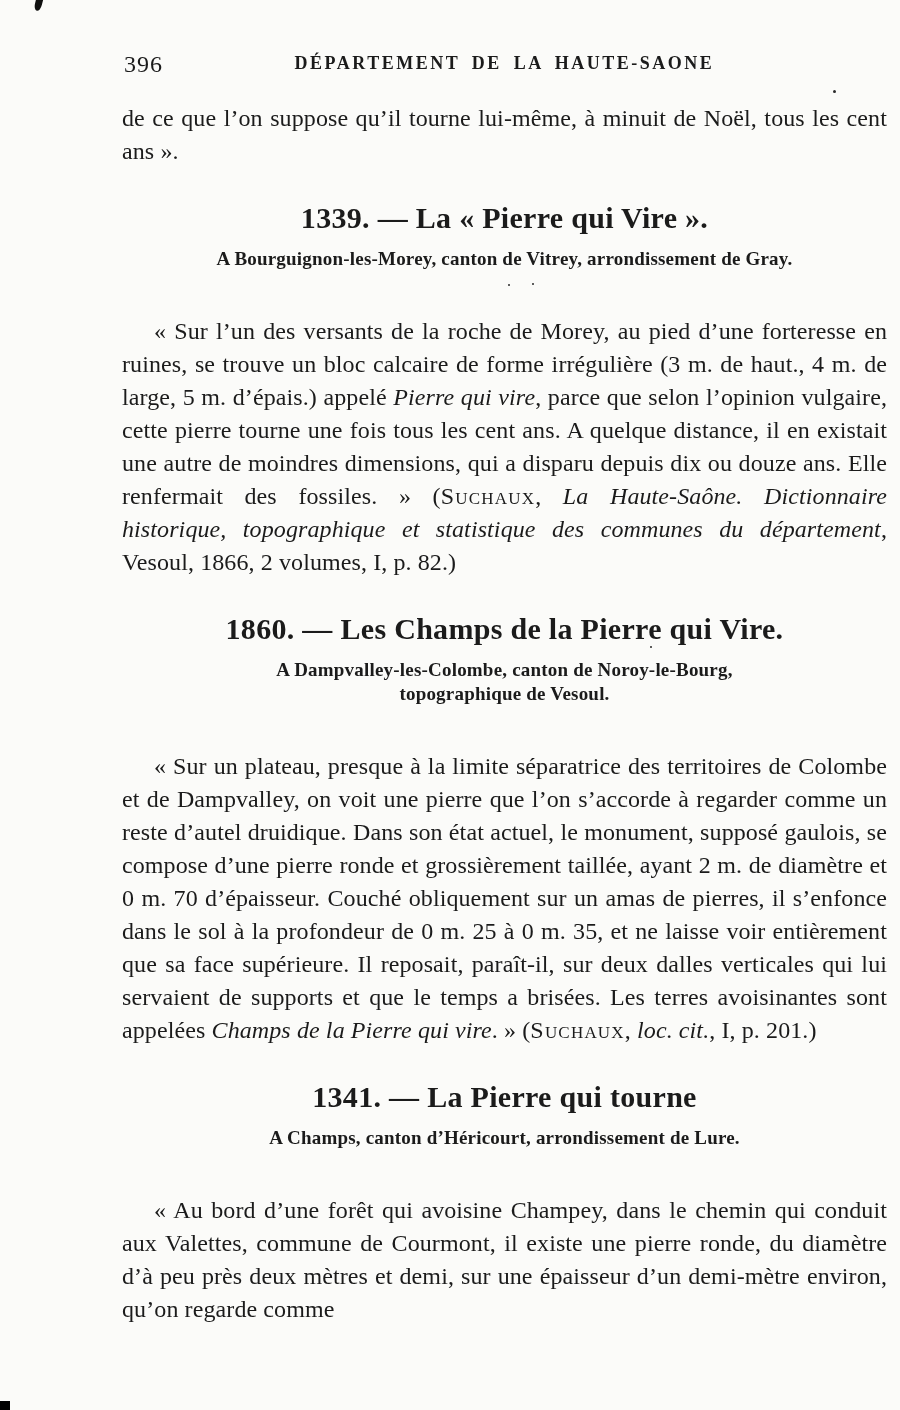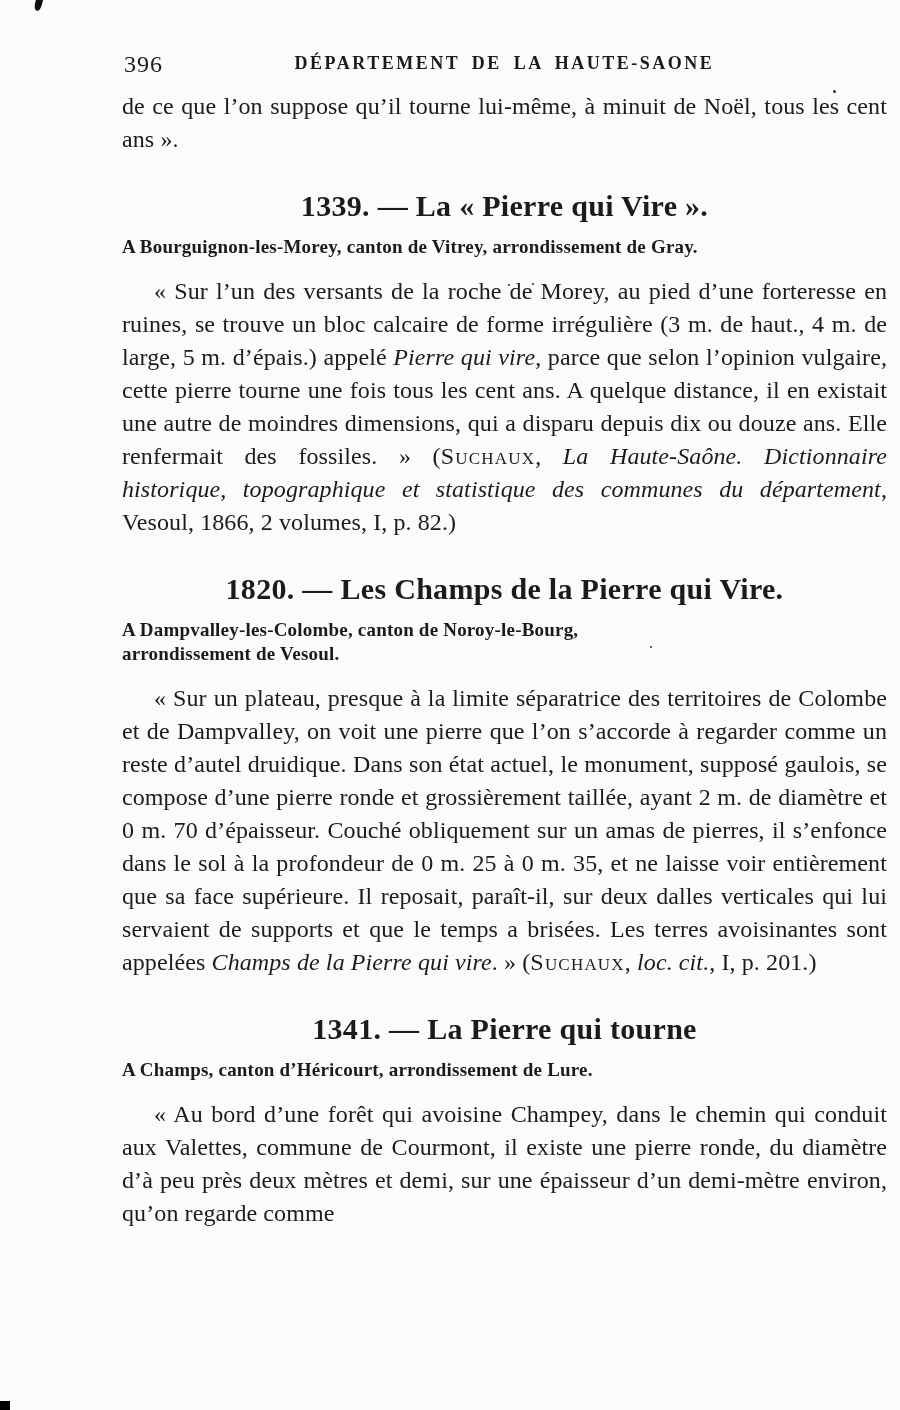--- a/index.html
+++ b/index.html
@@ -44,42 +44,42 @@
   }
 
   
   .body-par {
     font-size: 24px;
     line-height: 33px;
     text-align: justify;
     margin: 0;
     letter-spacing: 0.1px;
   }
-  .intro { margin-top: 12px; }
+  .intro { margin-top: 24px; }
   .indented { text-indent: 32px; }
 
   
   .sec-head {
     font-size: 30px;
     font-weight: bold;
     text-align: center;
     margin: 36px 0 0 0;
     line-height: 28px;
     letter-spacing: 0.3px;
   }
   .locality {
     font-size: 19px;
     font-weight: bold;
-    text-align: left;
+    text-align: center;
     margin: 15px 0 0 0;
     line-height: 24px;
     white-space: pre-line;
     letter-spacing: 0.2px;
   }
-  .sec-par { margin-top: 16px; font-family: Liberation Serif, serif; }
+  .sec-par { margin-top: 44px; font-family: Liberation Serif, serif; }
 
   .run-roman { font-style: normal; }
   .run-italic { font-style: italic; }
   .run-smallcaps { font-variant: small-caps; letter-spacing: 1.2px; }
 
   
   .artifact-top {
     position: absolute;
     left: 35px;
     top: -3px;
@@ -126,23 +126,23 @@
 
   <p class="body-par intro"><span class="run-roman">de ce que l’on suppose qu’il tourne lui-même, à minuit de Noël, tous les cent ans ».</span></p>
 
   <section>
     <h2 class="sec-head">1339. — La « Pierre qui Vire ».</h2>
     <p class="locality">A Bourguignon-les-Morey, canton de Vitrey, arrondissement de Gray.</p>
     <p class="body-par indented sec-par"><span class="run-roman">« Sur l’un des versants de la roche de Morey, au pied d’une forteresse en ruines, se trouve un bloc calcaire de forme irrégulière (3 m. de haut., 4 m. de large, 5 m. d’épais.) appelé </span><span class="run-italic">Pierre qui vire</span><span class="run-roman">, parce que selon l’opinion vulgaire, cette pierre tourne une fois tous les cent ans. A quelque distance, il en existait une autre de moindres dimensions, qui a disparu depuis dix ou douze ans. Elle renfermait des fossiles. » (</span><span class="run-smallcaps">Suchaux</span><span class="run-roman">, </span><span class="run-italic">La Haute-Saône. Dictionnaire historique, topographique et statistique des communes du département</span><span class="run-roman">, Vesoul, 1866, 2 volumes, I, p. 82.)</span></p>
   </section>
 
   <section>
-    <h2 class="sec-head">1820. — Les Champs de la Pierre qui Vire.</h2>
+    <h2 class="sec-head">1860. — Les Champs de la Pierre qui Vire.</h2>
     <p class="locality">A Dampvalley-les-Colombe, canton de Noroy-le-Bourg,
-arrondissement de Vesoul.</p>
+topographique de Vesoul.</p>
     <p class="body-par indented sec-par"><span class="run-roman">« Sur un plateau, presque à la limite séparatrice des territoires de Colombe et de Dampvalley, on voit une pierre que l’on s’accorde à regarder comme un reste d’autel druidique. Dans son état actuel, le monument, supposé gaulois, se compose d’une pierre ronde et grossièrement taillée, ayant 2 m. de diamètre et 0 m. 70 d’épaisseur. Couché obliquement sur un amas de pierres, il s’enfonce dans le sol à la profondeur de 0 m. 25 à 0 m. 35, et ne laisse voir entièrement que sa face supérieure. Il reposait, paraît-il, sur deux dalles verticales qui lui servaient de supports et que le temps a brisées. Les terres avoisinantes sont appelées </span><span class="run-italic">Champs de la Pierre qui vire</span><span class="run-roman">. » (</span><span class="run-smallcaps">Suchaux</span><span class="run-roman">, </span><span class="run-italic">loc. cit.</span><span class="run-roman">, I, p. 201.)</span></p>
   </section>
 
   <section>
     <h2 class="sec-head">1341. — La Pierre qui tourne</h2>
     <p class="locality">A Champs, canton d’Héricourt, arrondissement de Lure.</p>
     <p class="body-par indented sec-par"><span class="run-roman">« Au bord d’une forêt qui avoisine Champey, dans le chemin qui conduit aux Valettes, commune de Courmont, il existe une pierre ronde, du diamètre d’à peu près deux mètres et demi, sur une épaisseur d’un demi-mètre environ, qu’on regarde comme</span></p>
   </section>
 
 </div>

